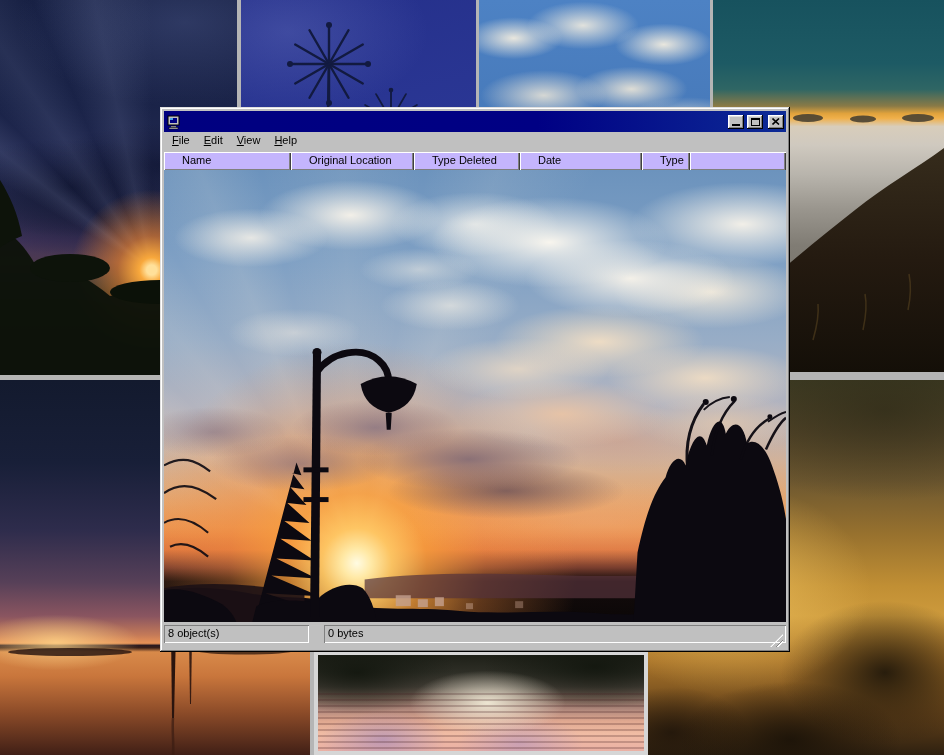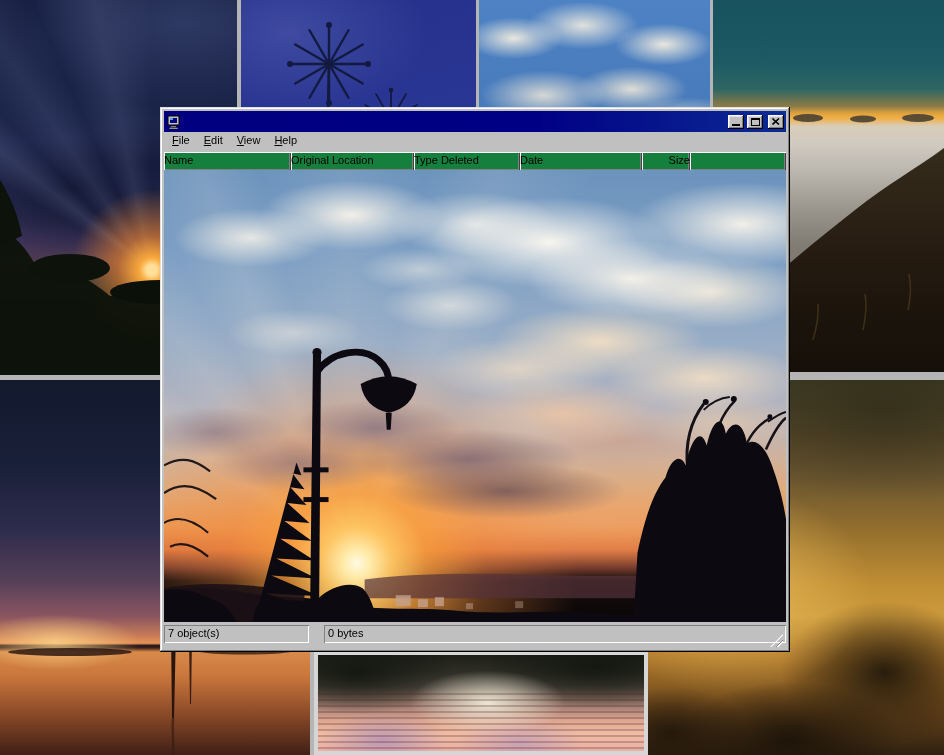--- a/index.html
+++ b/index.html
@@ -73,21 +73,21 @@
   .tb-btn{width:16px;height:14px;background:#c0c0c0;position:relative;flex:0 0 16px;
     box-shadow:inset -1px -1px 0 #000, inset 1px 1px 0 #fff, inset -2px -2px 0 #808080, inset 2px 2px 0 #dfdfdf;
     display:flex;align-items:center;justify-content:center;}
   .tb-btn.close{margin-left:2px;}
   .glyph-min{width:8px;height:2px;background:#000;margin-top:7px;}
   .glyph-max{width:9px;height:8px;border:1px solid #000;border-top-width:2px;box-sizing:border-box;}
   .menubar{height:20px;flex:0 0 20px;display:flex;align-items:flex-start;padding-left:1px;font-size:11px;color:#000;}
   .menu-item{padding:2px 7px;cursor:default;}
   .accel{text-decoration:underline;}
   .colheaders{height:18px;flex:0 0 18px;display:flex;background:#c0c0c0;}
-  .col{box-sizing:border-box;height:19px;padding:2px 0;font-size:11px;color:#000;background:#15803d;
+  .col{box-sizing:border-box;height:19px;padding:2px 18px;font-size:11px;color:#000;background:#c4b5fd;
     box-shadow:inset 1px 1px 0 #fff, inset -1px -1px 0 #404040, inset -2px -2px 0 #808080;
     white-space:nowrap;overflow:hidden;}
   .col.size{text-align:right;}
   .client{flex:1 1 auto;position:relative;overflow:hidden;box-shadow:inset 0 1px 0 #404040;}
   .photo{position:absolute;inset:0;}
   .photo-base{position:absolute;inset:0;
     background:
       radial-gradient(circle at 31% 87%, #fffbe2 0%, #ffe9a6 2.5%, rgba(255,200,100,.95) 6%, rgba(250,160,60,.75) 12%, rgba(244,140,60,.35) 22%, rgba(244,140,60,0) 38%),
       conic-gradient(from 298deg at 31% 86%, rgba(255,244,224,0) 0deg, rgba(255,244,224,.10) 7deg, rgba(255,244,224,0) 15deg, rgba(255,244,224,.08) 23deg, rgba(255,244,224,0) 31deg, rgba(255,244,224,.12) 40deg, rgba(255,244,224,0) 48deg, rgba(255,244,224,.08) 60deg, rgba(255,244,224,0) 72deg, rgba(255,244,224,.10) 82deg, rgba(255,244,224,0) 94deg, rgba(255,244,224,0) 360deg),
       linear-gradient(180deg, rgba(0,0,0,0) 58%, rgba(250,170,90,.25) 70%, rgba(246,150,70,.55) 79%, rgba(230,120,60,.8) 84%, rgba(120,60,45,.85) 88%, rgba(20,12,12,.95) 91%, rgba(11,7,7,1) 100%),
@@ -247,21 +247,21 @@
     <span class="menu-item"><span class="accel">E</span><span>dit</span></span>
     <span class="menu-item"><span class="accel">V</span><span>iew</span></span>
     <span class="menu-item"><span class="accel">H</span><span>elp</span></span>
   </div>
 
   <div class="colheaders">
     <div class="col" style="width:127px">Name</div>
     <div class="col" style="width:123px">Original Location</div>
     <div class="col" style="width:106px">Type Deleted</div>
     <div class="col" style="width:122px">Date</div>
-    <div class="col size" style="width:48px">Size</div>
+    <div class="col size" style="width:48px">Type</div>
     <div class="col" style="flex:1"></div>
   </div>
 
   <div class="client">
     <div class="photo">
       <div class="photo-base"></div>
       <div class="photo-clouds"></div>
       <svg viewBox="0 0 620 456" preserveAspectRatio="none">
         <g fill="#0c0910">
           <path fill="#54323a" opacity=".7" d="M200,413 C260,405 330,407 400,409 C470,411 550,407 620,409 L620,432 L200,432 Z"></path>
@@ -302,17 +302,17 @@
           </g>
           <circle cx="540" cy="234" r="3"></circle>
             <circle cx="568" cy="231" r="3"></circle>
             <circle cx="604" cy="249" r="2.5"></circle>
         </g>
       </svg>
     </div>
   </div>
 
   <div class="statusbar">
-    <div class="spanel objects">7 object(s)</div>
+    <div class="spanel objects">8 object(s)</div>
     <div class="spanel bytes">0 bytes</div>
     <div class="grip"></div>
   </div>
 </div>
 
 </body></html>

